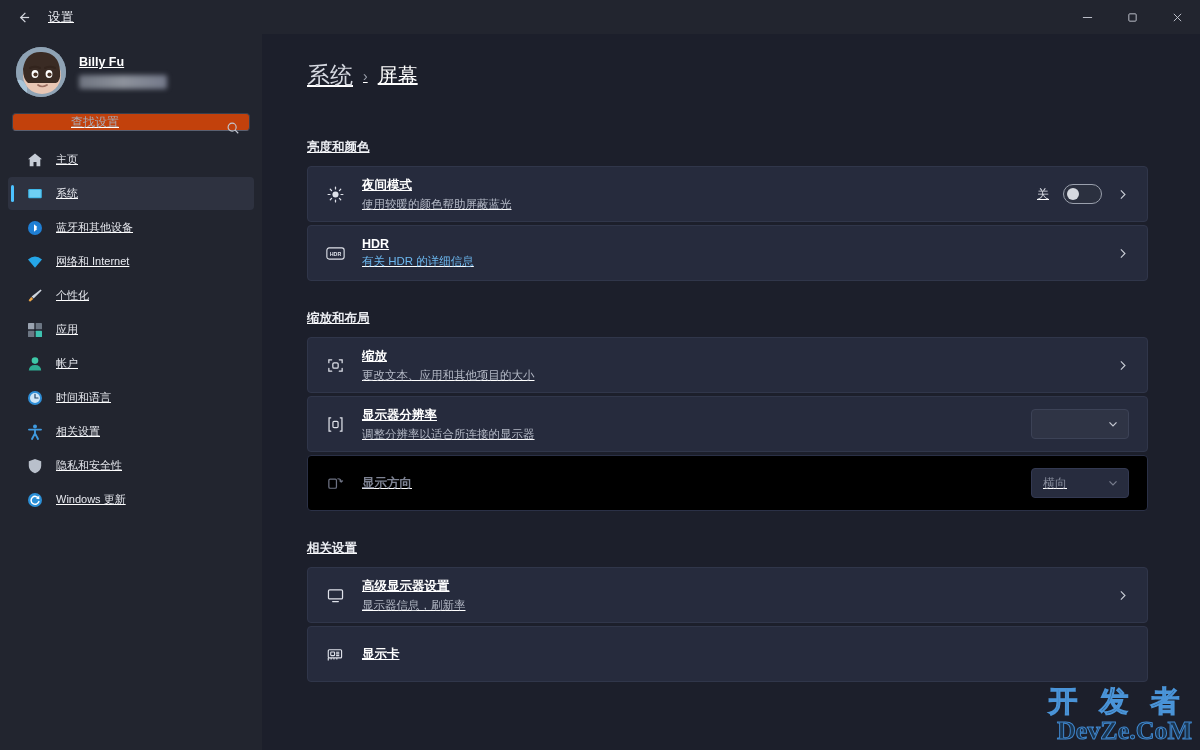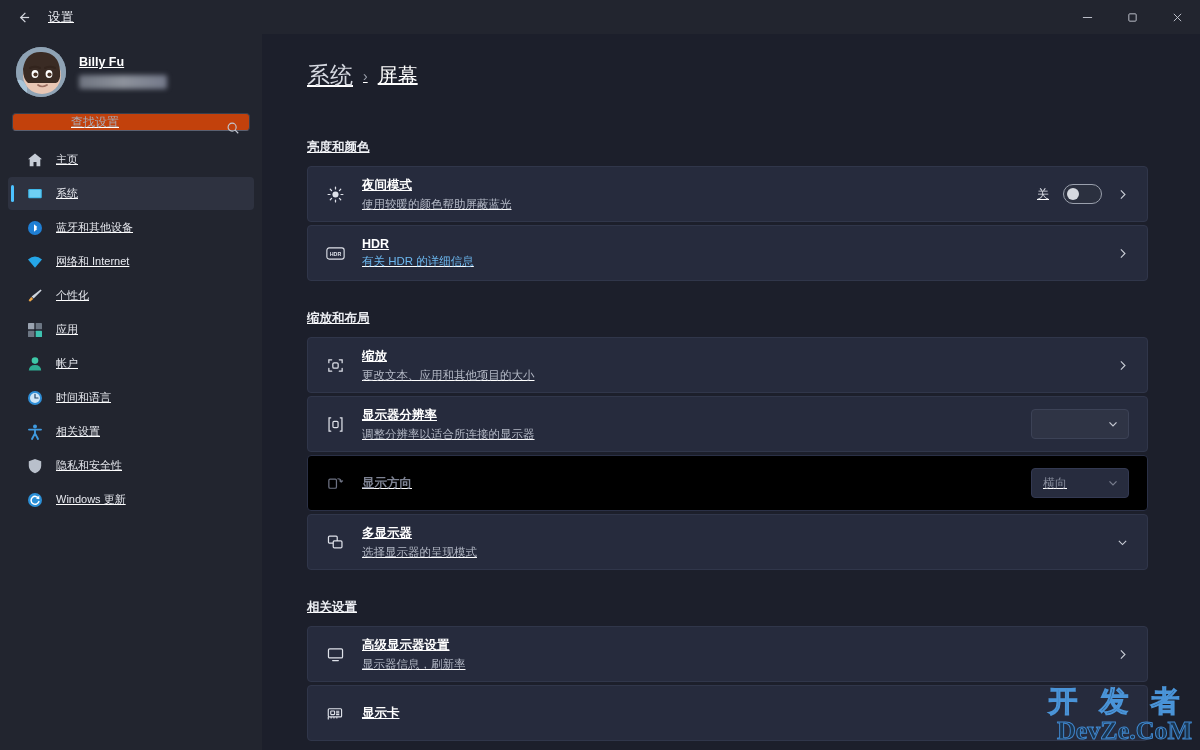--- a/index.html
+++ b/index.html
@@ -450,39 +450,20 @@
             <span class="c-right">
               <span class="combo disabled">
                 <span>横向</span>
                 <svg viewBox="0 0 12 12" fill="none" stroke="currentColor" stroke-width="1.3">
                     <path d="M2.5 4.4 L6 7.9 L9.5 4.4"></path>
                   </svg>
               </span>
             </span>
           </div>
 
-          <div class="card">
-            <span class="card-ico">
-              <svg viewBox="0 0 20 20" fill="none" stroke="#dfe2ea" stroke-width="1.3">
-                <rect x="2.6" y="3.4" width="9.2" height="7.2" rx="1.2"></rect>
-                <rect x="7.6" y="8.4" width="9.2" height="7.2" rx="1.2" fill="#262b3d"></rect>
-              </svg>
-            </span>
-            <span class="c-text">
-              <span class="c-title">多显示器</span>
-              <span class="c-sub">选择显示器的呈现模式</span>
-            </span>
-            <span class="c-right">
-              <span class="chev">
-                <svg viewBox="0 0 16 16" fill="none" stroke="currentColor" stroke-width="1.4">
-                    <path d="M3.5 6 L8 10.5 L12.5 6"></path>
-                  </svg>
-              </span>
-            </span>
-          </div>
         </div>
 
         <div class="sec-title">相关设置</div>
         <div class="group">
           <div class="card">
             <span class="card-ico">
               <svg viewBox="0 0 20 20" fill="none" stroke="#dfe2ea" stroke-width="1.3" stroke-linecap="round">
                 <rect x="2.6" y="4" width="14.8" height="9.6" rx="1.3"></rect>
                   <path d="M7 16.4 H13"></path>
               </svg>

